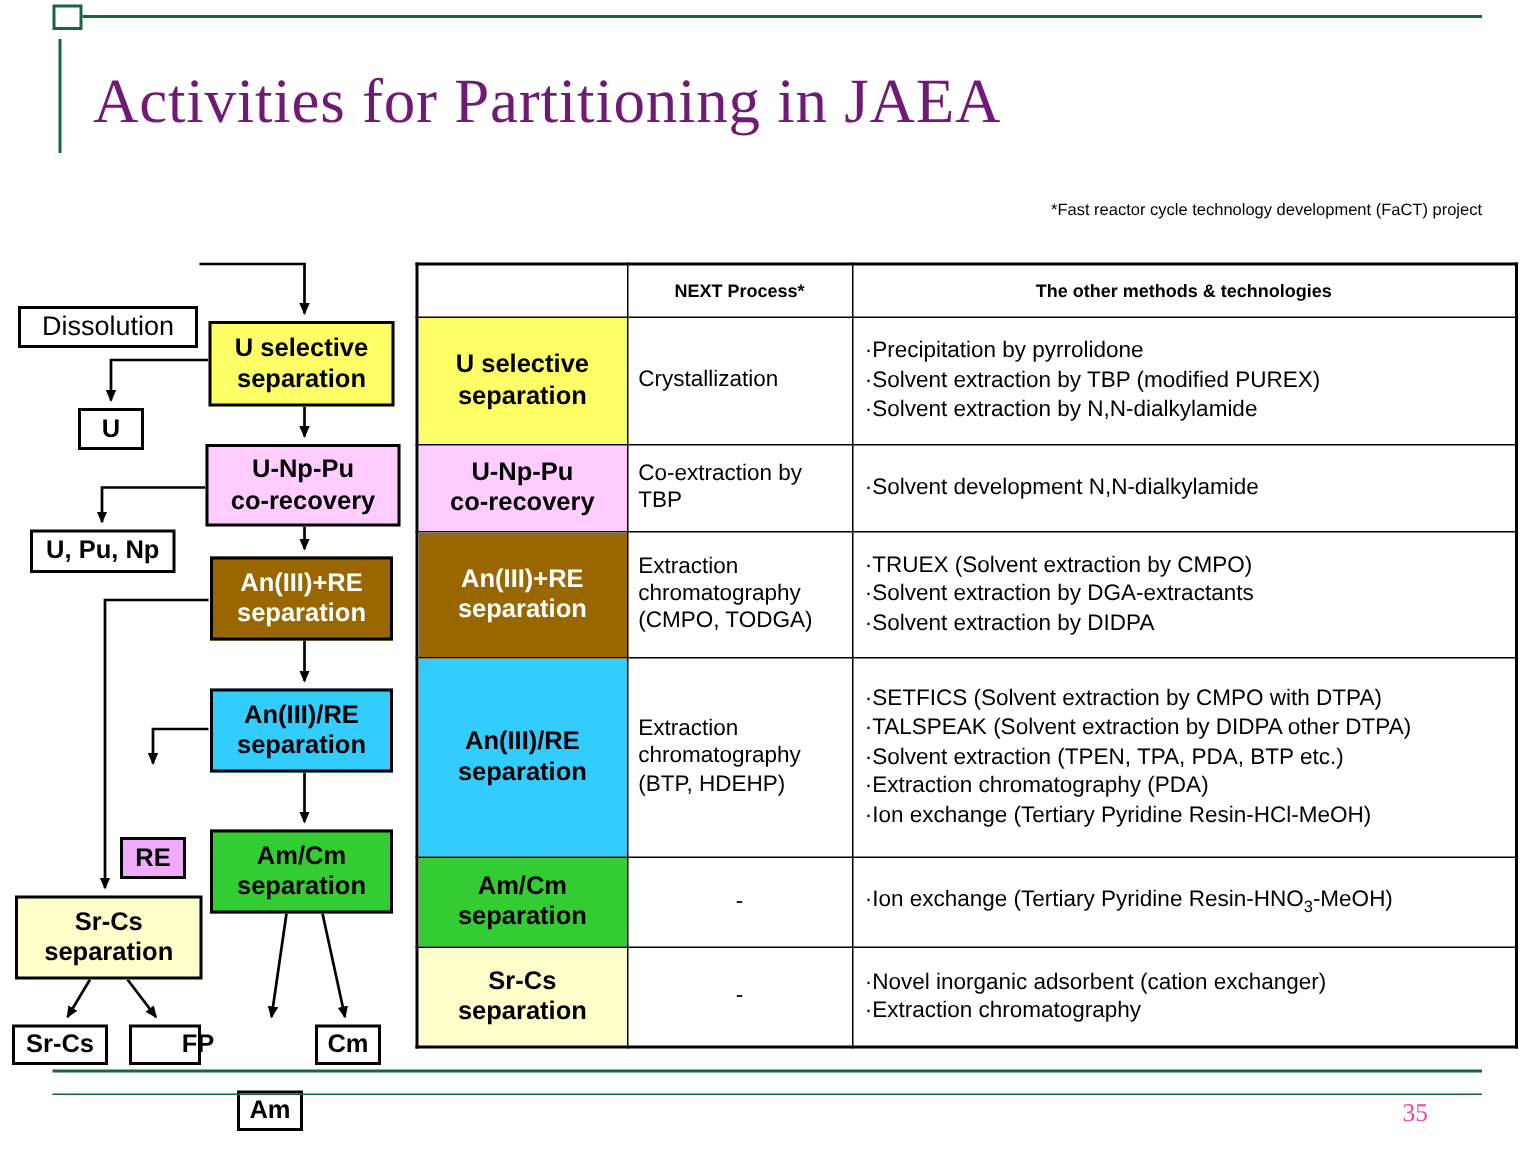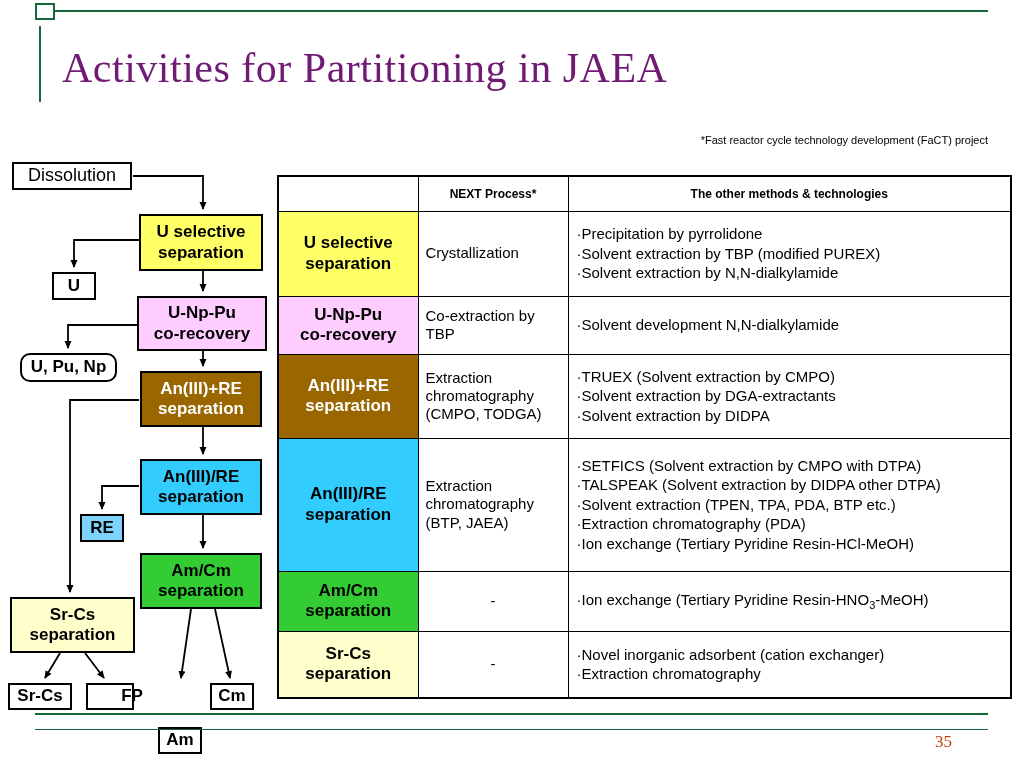--- a/index.html
+++ b/index.html
@@ -43,21 +43,21 @@
     border: 2px solid #000; background: #fff;
     display: flex; align-items: center; justify-content: center;
     text-align: center; font-weight: bold; font-size: 17px;
     line-height: 1.18; white-space: pre-line;
   }
   .fnode.normal { font-weight: normal; font-size: 18px; }
   #n-dissolution { left: 12px;  top: 162px; width: 120px; height: 28px; }
   #n-u-selective { left: 139px; top: 214px; width: 124px; height: 57px; }
   #n-u           { left: 52px;  top: 272px; width: 44px;  height: 28px; }
   #n-u-np-pu     { left: 137px; top: 296px; width: 130px; height: 55px; }
-  #n-u-pu-np     { left: 20px;  top: 353px; width: 97px;  height: 29px; border-radius: 10px; }
+  #n-u-pu-np     { left: 20px;  top: 353px; width: 97px;  height: 29px; }
   #n-an3-plus-re { left: 140px; top: 371px; width: 122px; height: 56px; }
   #n-an3-re      { left: 140px; top: 459px; width: 122px; height: 56px; }
   #n-re          { left: 80px;  top: 514px; width: 44px;  height: 28px; }
   #n-am-cm       { left: 140px; top: 553px; width: 122px; height: 56px; }
   #n-sr-cs-sep   { left: 10px;  top: 597px; width: 125px; height: 56px; }
   #n-sr-cs-out   { left: 8px;   top: 683px; width: 64px;  height: 27px; }
   #n-fp-out      { left: 86px;  top: 683px; width: 40px;  height: 27px; }
   #n-am-out      { left: 158px; top: 683px; width: 44px;  height: 27px; margin-top: 44px; }
   #n-cm-out      { left: 210px; top: 683px; width: 44px;  height: 27px; }
 
@@ -122,32 +122,32 @@
     <path d="M203,427 L203,454" marker-end="url(#ah)"></path>
     <path d="M139,486 L102,486 L102,509" marker-end="url(#ah)"></path>
     <path d="M203,515 L203,548" marker-end="url(#ah)"></path>
     <path d="M191,609 L181,678" marker-end="url(#ah)"></path>
     <path d="M215,609 L230,678" marker-end="url(#ah)"></path>
     <path d="M60,653 L45,678" marker-end="url(#ah)"></path>
     <path d="M85,653 L104,678" marker-end="url(#ah)"></path>
   </g>
 </svg>
 
-<div class="fnode normal" id="n-dissolution" style="background: rgb(255, 255, 255);">Dissolution</div>
+<div class="fnode normal" id="n-dissolution" style="background: rgb(255, 255, 255); margin-top: 42px;">Dissolution</div>
 <div class="fnode" id="n-u-selective" style="background: rgb(255, 255, 102);">U selective
 separation</div>
 <div class="fnode" id="n-u" style="background: rgb(255, 255, 255);">U</div>
 <div class="fnode" id="n-u-np-pu" style="background: rgb(255, 204, 255);">U-Np-Pu
 co-recovery</div>
 <div class="fnode" id="n-u-pu-np" style="background: rgb(255, 255, 255);">U, Pu, Np</div>
 <div class="fnode" id="n-an3-plus-re" style="background: rgb(153, 102, 0); color: rgb(255, 255, 255);">An(III)+RE
 separation</div>
 <div class="fnode" id="n-an3-re" style="background: rgb(51, 204, 255);">An(III)/RE
 separation</div>
-<div class="fnode" id="n-re" style="background: #7dd3fc;">RE</div>
+<div class="fnode" id="n-re" style="background: #f0abfc; margin-top: 44px;">RE</div>
 <div class="fnode" id="n-am-cm" style="background: rgb(51, 204, 51);">Am/Cm
 separation</div>
 <div class="fnode" id="n-sr-cs-sep" style="background: rgb(255, 255, 204);">Sr-Cs
 separation</div>
 <div class="fnode" id="n-sr-cs-out" style="background: rgb(255, 255, 255);">Sr-Cs</div>
 <div class="fnode" id="n-fp-out" style="background: rgb(255, 255, 255); padding-left: 44px;">FP</div>
 <div class="fnode" id="n-am-out" style="background: rgb(255, 255, 255);">Am</div>
 <div class="fnode" id="n-cm-out" style="background: rgb(255, 255, 255);">Cm</div>
 
 <table id="main-table">
@@ -186,21 +186,21 @@
     <td class="ncell">Extraction chromatography (CMPO, TODGA)</td>
     <td class="ocell">
       <div>·TRUEX (Solvent extraction by CMPO)</div>
       <div>·Solvent extraction by DGA-extractants</div>
       <div>·Solvent extraction by DIDPA</div>
     </td>
   </tr>
   <tr class="r4">
     <td class="pcell" style="background: rgb(51, 204, 255); color: rgb(0, 0, 0);">An(III)/RE
 separation</td>
-    <td class="ncell">Extraction chromatography (BTP, JAEA)</td>
+    <td class="ncell">Extraction chromatography (BTP, HDEHP)</td>
     <td class="ocell">
       <div>·SETFICS (Solvent extraction by CMPO with DTPA)</div>
       <div>·TALSPEAK (Solvent extraction by DIDPA other DTPA)</div>
       <div>·Solvent extraction (TPEN, TPA, PDA, BTP etc.)</div>
       <div>·Extraction chromatography (PDA)</div>
       <div>·Ion exchange (Tertiary Pyridine Resin-HCl-MeOH)</div>
     </td>
   </tr>
   <tr class="r5">
     <td class="pcell" style="background: rgb(51, 204, 51); color: rgb(0, 0, 0);">Am/Cm
@@ -217,13 +217,13 @@
     <td class="ocell">
       <div>·Novel inorganic adsorbent (cation exchanger)</div>
       <div>·Extraction chromatography</div>
     </td>
   </tr>
 </tbody>
   </table>
 
 <div class="deco" id="bottom-line-1" style="background: rgb(23, 102, 60);"></div>
 <div class="deco" id="bottom-line-2" style="background: rgb(23, 102, 60);"></div>
-<div id="page-number" style="color: #c2410c; text-align: center;">35</div>
+<div id="page-number" style="color: #ec4899; text-align: center;">35</div>
 
 </body></html>

